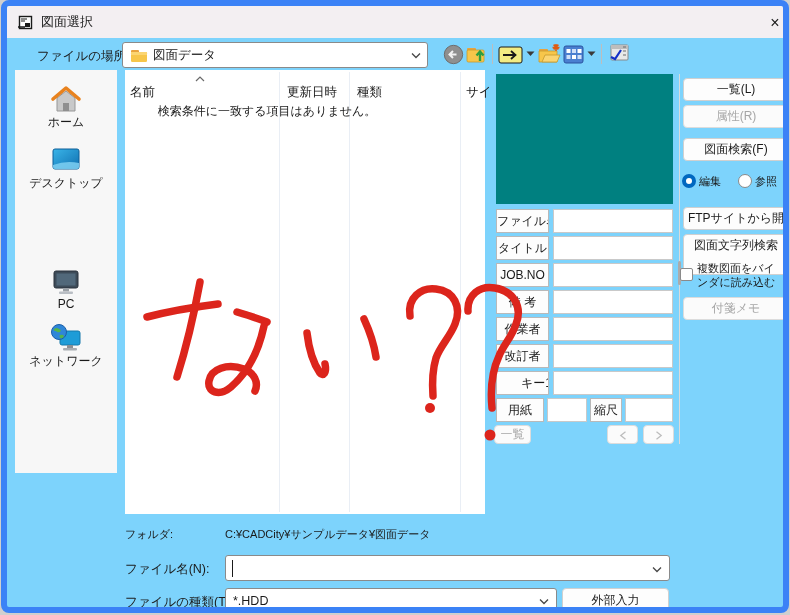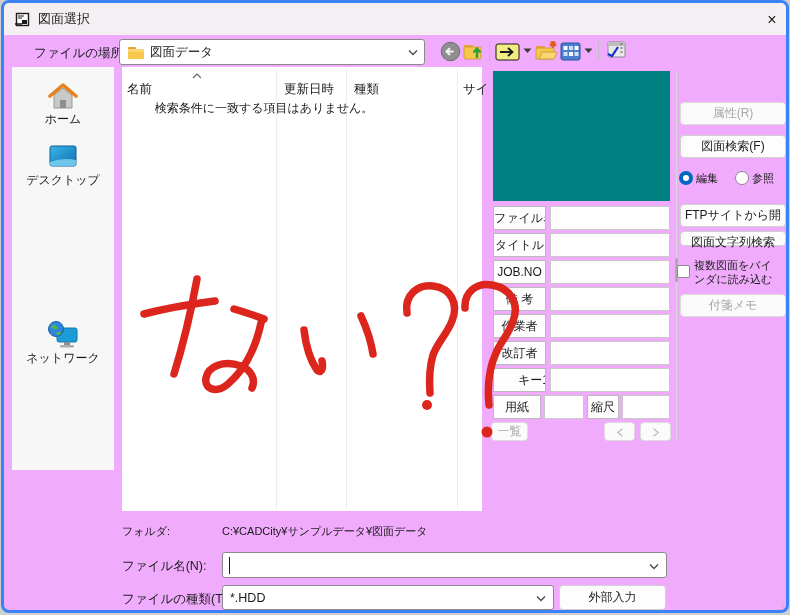--- a/index.html
+++ b/index.html
@@ -1,17 +1,17 @@
 <!DOCTYPE html>
 <html><head>
 <meta charset="utf-8">
 <style>
   html,body{margin:0;padding:0;background:#cfcfcf;font-family:"Liberation Sans","DejaVu Sans",sans-serif;}
-  #win{position:relative;width:788px;height:613px;margin:0 auto;background:#f0abfc;
-       border:3px solid #3b82f6;border-radius:8px;overflow:hidden;box-sizing:border-box;}
+  #win{position:relative;width:788px;height:613px;margin:0 auto;background:#7dd3fc;
+       border:6px solid #3b82f6;border-radius:8px;overflow:hidden;box-sizing:border-box;}
   .abs{position:absolute;box-sizing:border-box;}
   .lbl{color:#1a1a1a;font-size:12.5px;white-space:nowrap;}
   .titlebar{left:0;top:0;width:100%;height:32px;background:#f3eff2;}
   .title-text{left:34px;top:0;height:32px;line-height:32px;font-size:13px;color:#1a1a1a;}
   .closebtn{left:752px;top:4px;width:32px;height:25px;text-align:center;line-height:25px;
             font-size:16px;color:#1a1a1a;cursor:pointer;border-radius:4px;}
   .combo{background:#fff;border:1px solid #8a8a8a;border-radius:3px;}
   .combo-text{font-size:12.5px;color:#1a1a1a;line-height:24px;white-space:nowrap;}
   .btn{background:#fdfdfd;border:1px solid #d0d0d0;border-radius:4px;font-size:12px;
        color:#1a1a1a;text-align:center;cursor:pointer;}
@@ -149,20 +149,31 @@
             </linearGradient>
           </defs>
         <rect x="3" y="4" width="26" height="20" rx="2" fill="url(#dg)" stroke="#0d5f98"></rect>
         <path d="M3 20 q13 -5 26 -2 v4 q0 2 -2 2 h-22 q-2 0 -2 -2 z" fill="#7fd0f2" opacity="0.85"></path>
       </svg>
     </span>
     <div class="side-label">デスクトップ</div>
   </div>
 
 
+  <div class="abs side-item" style="left:8px;top:261px;">
+    <span>
+      <svg width="32" height="30" viewBox="0 0 32 30" style="margin:0 auto;">
+        <rect x="4" y="4" width="24" height="17" rx="2" fill="#3d4b58" stroke="#2a333c"></rect>
+        <rect x="6.5" y="6.5" width="19" height="12" fill="#51687a"></rect>
+        <rect x="13" y="21" width="6" height="3.5" fill="#9aa0a6"></rect>
+        <rect x="9" y="24.5" width="14" height="2.6" rx="1" fill="#b9bec4"></rect>
+      </svg>
+    </span>
+    <div class="side-label">PC</div>
+  </div>
 
   <div class="abs side-item" style="left:8px;top:317px;">
     <span>
       <svg width="32" height="30" viewBox="0 0 32 30" style="margin:0 auto;">
         <rect x="10" y="8" width="20" height="14" rx="2" fill="#1e9cd7" stroke="#1478ab"></rect>
         <rect x="17" y="22" width="6" height="3" fill="#8a8f94"></rect>
         <rect x="13" y="25" width="14" height="2.4" rx="1" fill="#a8adb2"></rect>
         <circle cx="9" cy="9" r="7.5" fill="#2f86d8" stroke="#1c5fa8"></circle>
         <path d="M4 6 q3 -2 5 0 q3 1 1 3 q-3 1 -4 -1 q-3 0 -2 -2 Z M10 12 q3 -1 4 1 q-1 3 -4 2 q-1 -2 0 -3 Z" fill="#54b44e"></path>
       </svg>
@@ -215,30 +226,31 @@
   </div>
   <div class="abs btn disabled" style="left:636px;top:419px;width:31px;height:19px;">
     <svg width="8" height="9" viewBox="0 0 8 9" style="margin:5px auto 0;">
         <path d="M1.5 0.8 L6.2 4.5 L1.5 8.2" stroke="#bdbdbd" stroke-width="1.3" fill="none"></path>
       </svg>
   </div>
 
   <div class="abs" style="left:672px;top:68px;width:1px;height:370px;background:#dadada;"></div>
   <div class="abs" style="left:671px;top:255px;width:3px;height:24px;background:#ababab;border-radius:2px;"></div>
 
+  <div class="abs btn" style="left:676px;top:72px;width:106px;height:23px;line-height:21px;">一覧(L)</div>
   <div class="abs btn disabled" style="left:676px;top:99px;width:106px;height:23px;line-height:21px;">属性(R)</div>
   <div class="abs btn" style="left:676px;top:132px;width:106px;height:23px;line-height:21px;">図面検索(F)</div>
 
   <div class="abs radio-outer radio-sel" style="left:675px;top:168px;"></div>
   <div class="abs small" style="left:692px;top:168px;">編集</div>
   <div class="abs radio-outer radio-un" style="left:731px;top:168px;"></div>
   <div class="abs small" style="left:748px;top:168px;">参照</div>
 
   <div class="abs btn" style="left:676px;top:201px;width:106px;height:23px;line-height:21px;">FTPサイトから開く...</div>
-  <div class="abs btn" style="left:676px;top:228px;width:106px;height:15px;line-height:21px;">図面文字列検索</div>
+  <div class="abs btn" style="left:676px;top:228px;width:106px;height:41px;line-height:21px;">図面文字列検索</div>
 
   <div class="abs chk" style="left:673px;top:262px;"></div>
   <div class="abs small" style="left:690px;top:255px;line-height:14px;">
     <div>複数図面をバイ</div>
     <div>ンダに読み込む</div>
   </div>
 
   <div class="abs btn disabled" style="left:676px;top:291px;width:106px;height:23px;line-height:21px;">付箋メモ</div>
 
   <div class="abs small" style="left:118px;top:521px;">フォルダ:</div>

